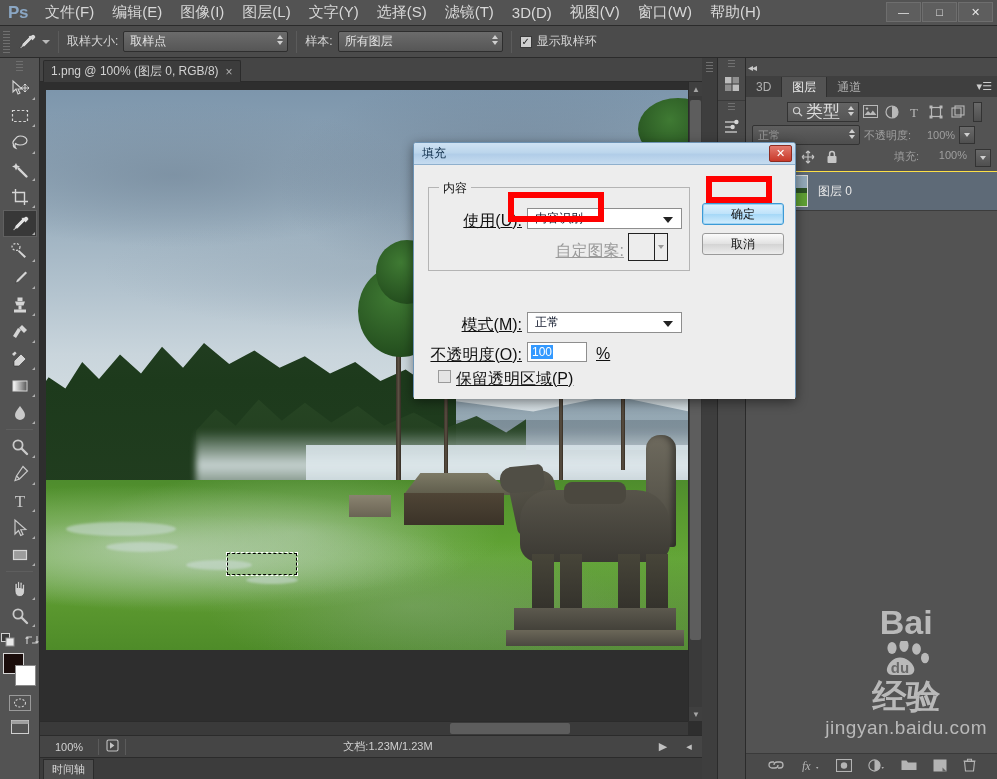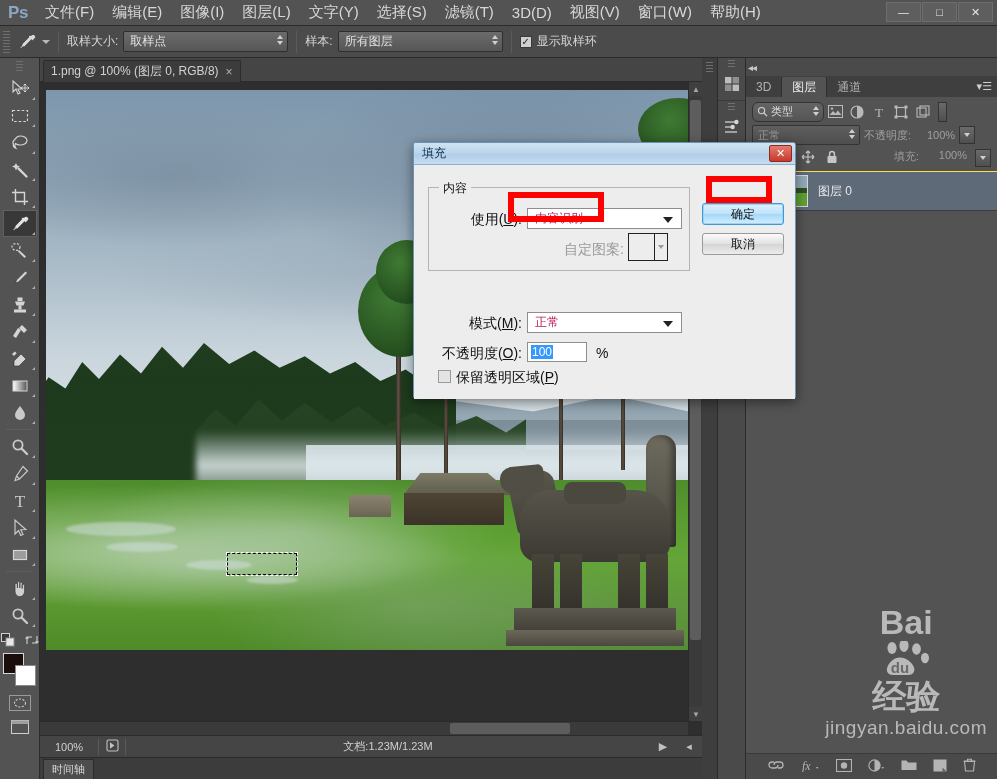--- a/index.html
+++ b/index.html
@@ -235,22 +235,22 @@
     background:#3f3f3f; display:flex; align-items:flex-end; }
   .ptab { height:20px; padding:0 10px; display:flex; align-items:center;
     font-size:12px; color:#b0b0b0; background:#3f3f3f; }
   .ptab.active { background:#535353; color:#eaeaea; border-left:1px solid #2f2f2f; border-right:1px solid #2f2f2f;}
   .panel-menu { position:absolute; right:5px; top:22px; color:#cfcfcf; font-size:11px; }
   .panel-body { position:absolute; left:0; top:39px; width:251px; height:682px; background:#535353; }
 
   .filter-row { height:26px; display:flex; align-items:center; padding:3px 6px 0; }
   .filter-sel {
     height:20px; width:72px; background: linear-gradient(to bottom,#646464,#555);
-    border:1px solid #333; border-radius:6px; display:flex; align-items:center;
-    padding:0 4px; font-size:11px; color:#dcdcdc; position:relative;
+    border:1px solid #333; border-radius:0; display:flex; align-items:center;
+    padding:0 4px; font-size:17px; color:#dcdcdc; position:relative;margin-left:35px;
   }
   .ficon { width:22px; height:22px; display:flex; align-items:center; justify-content:center; color:#b9b9b9; }
   .toggle-sw { width:9px; height:20px; background:linear-gradient(to bottom,#6a6a6a,#4f4f4f); border:1px solid #333; margin-left:4px;}
 
   .blend-row { height:24px; display:flex; align-items:center; padding:2px 6px; gap:4px; }
   .blend-sel { width:108px; height:20px; background: linear-gradient(to bottom,#5e5e5e,#4e4e4e);
     border:1px solid #333; border-radius:2px; display:flex; align-items:center;
     padding:0 5px; font-size:11px; color:#9a9a9a; position:relative;}
   .op-label { font-size:11px; color:#9f9f9f; }
   .op-val { width:40px; font-size:11px; color:#9f9f9f; text-align:right; }
@@ -305,26 +305,26 @@
     display:flex; align-items:center; justify-content:center;
   }
   .dlg-body { position:relative; height:234px; background:#ededed; }
   .fieldset {
     position:absolute; border:1px solid #b4b4b4; background:transparent;
   }
   .legend {
     position:absolute; top:-8px; left:10px; background:#ededed; padding:0 4px;
     font-size:12px; color:#111;
   }
-  .dlg-label { font-size:14px; color:#111; position:absolute; text-align:right; }
+  .dlg-label { font-size:16px; color:#111; position:absolute; text-align:right;text-decoration:underline; }
   .dlg-label.dim { color:#9a9a9a; }
   .ul { text-decoration: underline; }
   .dlg-select {
     position:absolute; background:#fff; border:1px solid #8e8e8e;
-    display:flex; align-items:center; padding-left:7px; font-size:12px; color:#be185d;
+    display:flex; align-items:center; padding-left:7px; font-size:12px; color:#0f172a;
   }
   .dlg-caret {
     position:absolute; right:8px; top:50%; margin-top:-2px;
     width:0;height:0;border-left:5px solid transparent;border-right:5px solid transparent;border-top:6px solid #222;
   }
   .pattern-swatch {
     position:absolute; width:40px; height:28px; border:1px solid #222; background:#ededed;
     display:flex;
   }
   .pattern-swatch .pcell { flex:1; }

